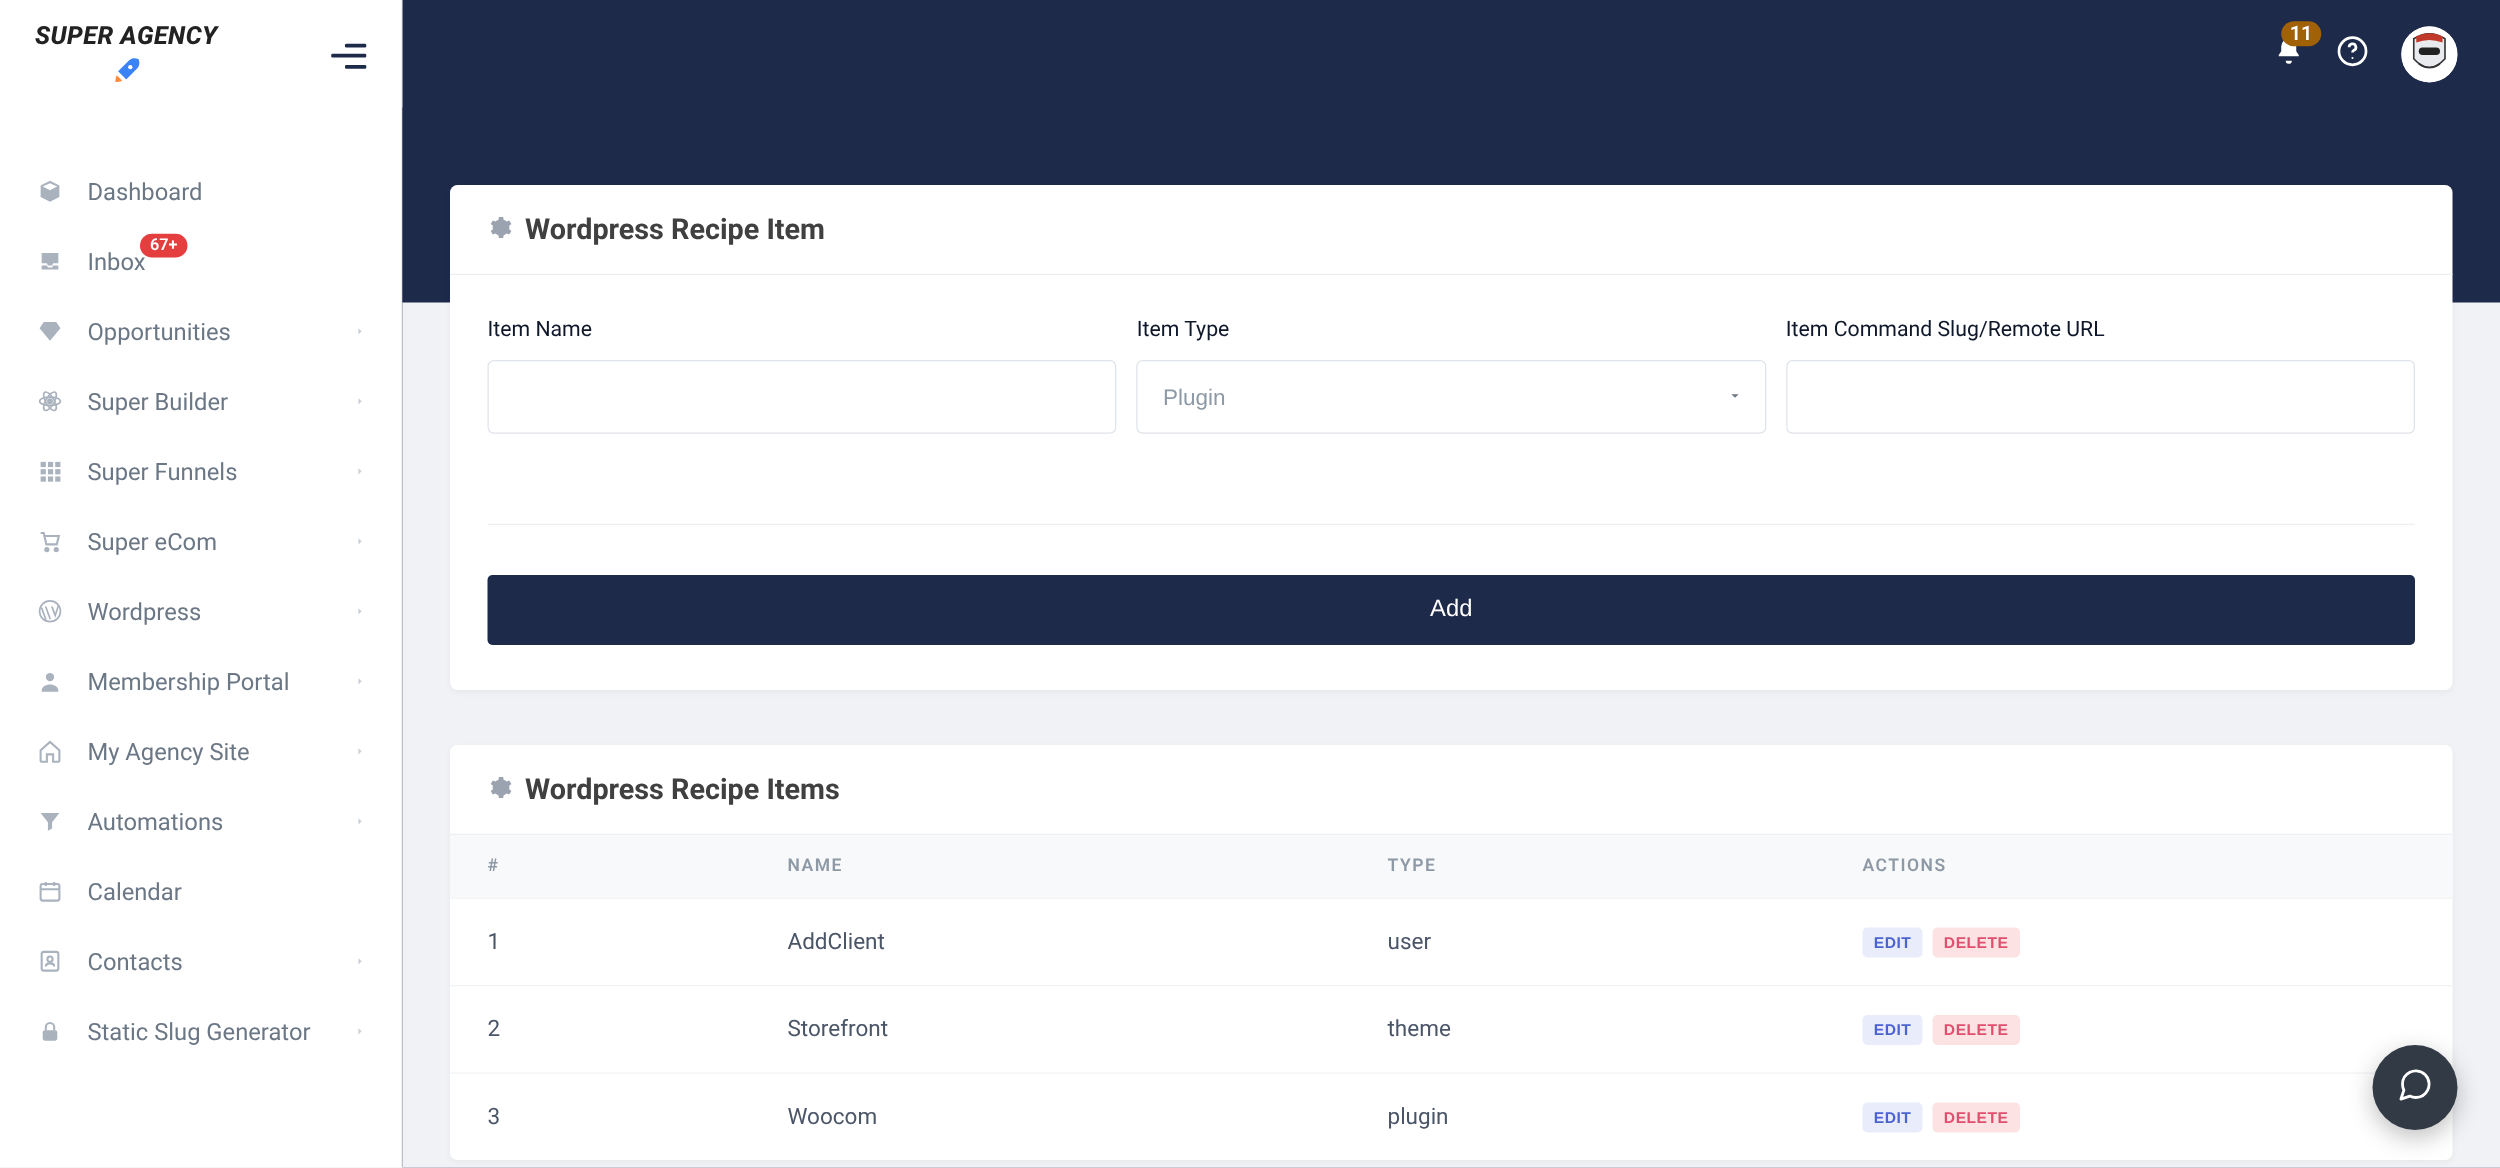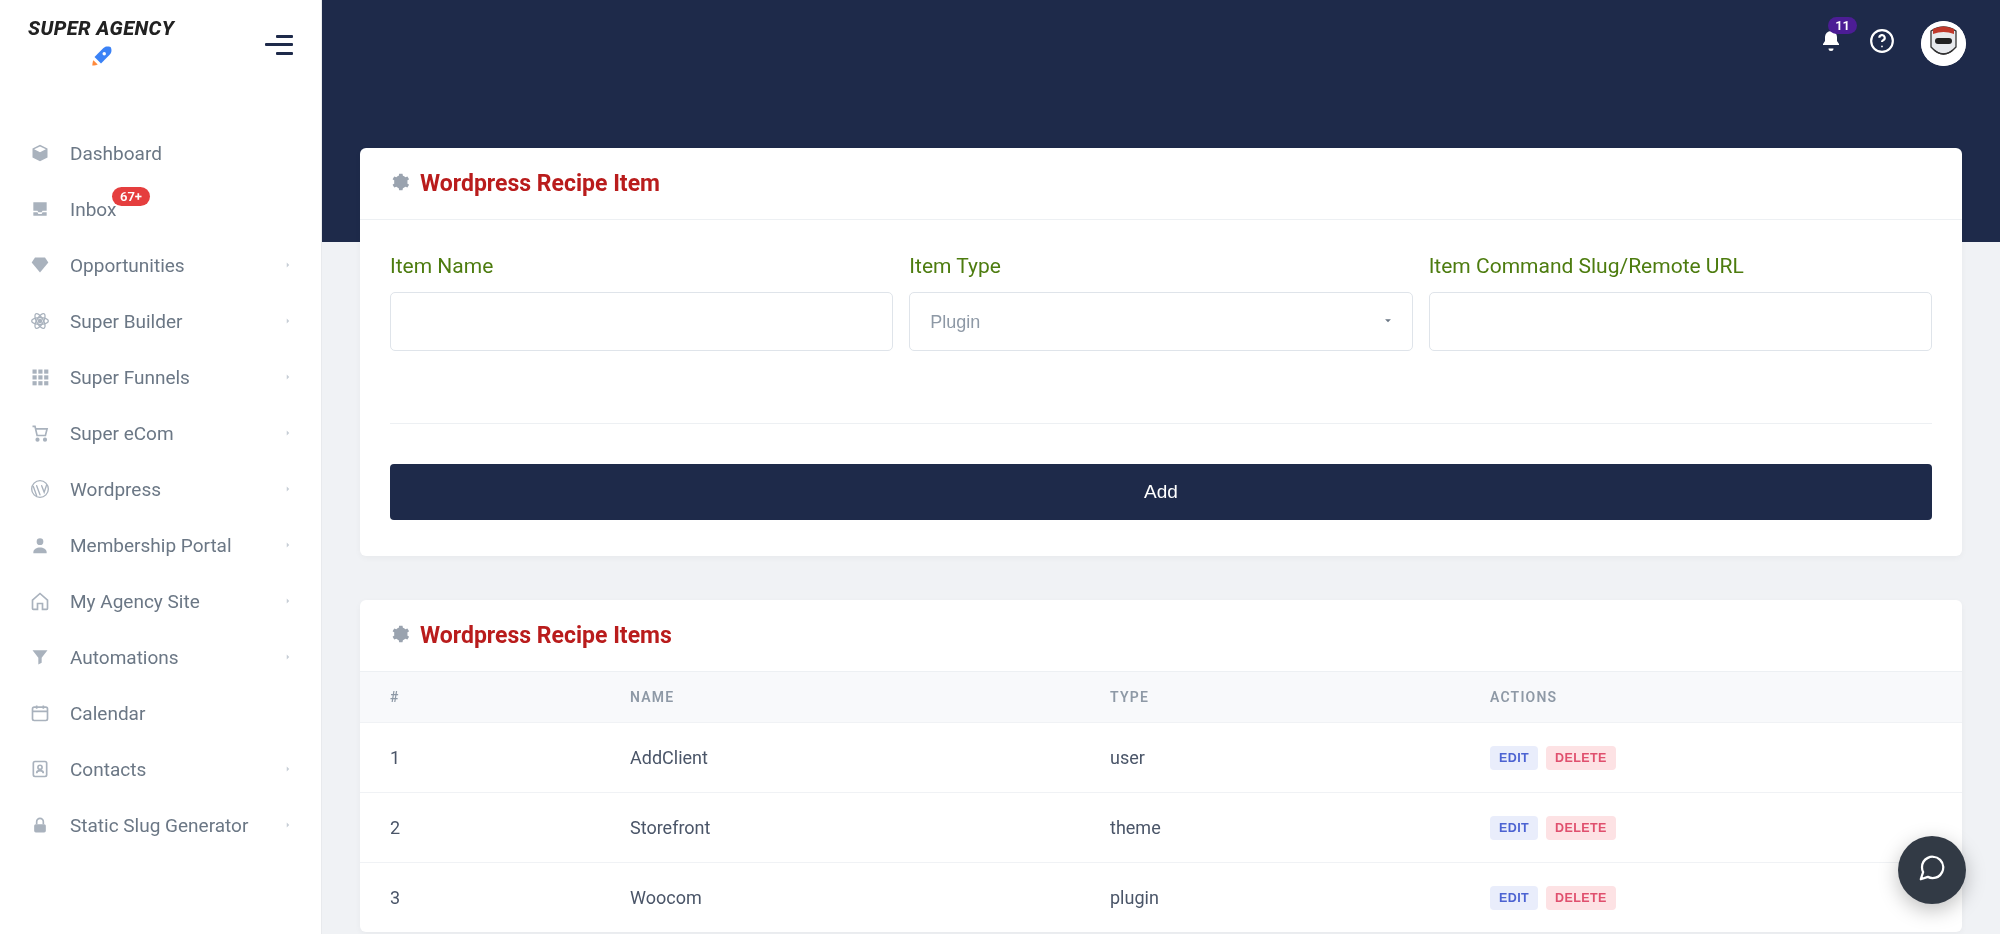--- a/index.html
+++ b/index.html
@@ -24,37 +24,37 @@
 .nav { padding-top: 40px; }
 .nav-item { display: flex; align-items: center; padding: 16px 28px; cursor: pointer; color: #6b7785; font-size: 19px; position: relative; }
 .nav-item .nav-icon { width: 24px; height: 24px; margin-right: 18px; display: flex; align-items: center; justify-content: center; color: #a9b2bd; flex-shrink: 0; }
 .nav-item .nav-label { flex: 1; }
 .nav-item .chev { color: #c7ced6; }
 .nav-badge { position: absolute; left: 112px; top: 6px; background: #e53e3e; color: #fff; font-size: 13px; font-weight: 600; border-radius: 14px; padding: 3px 8px; line-height: 1; }
 
 
 .topbar { height: 86px; display: flex; align-items: center; justify-content: flex-end; padding: 0 34px; gap: 26px; }
 .topbar .icon-wrap { position: relative; color: #fff; cursor: pointer; display: flex; align-items: center; justify-content: center; }
-.notif-badge { position: absolute; top: -12px; right: -14px; background: #4c1d95; color: #fff; font-size: 13px; font-weight: 600; border-radius: 12px; padding: 2px 7px; line-height: 1; }
+.notif-badge { position: absolute; top: -12px; right: -14px; background: #a16207; color: #fff; font-size: 16px; font-weight: 600; border-radius: 12px; padding: 2px 7px; line-height: 1; }
 .avatar { width: 45px; height: 45px; border-radius: 50%; background: #fff; display: flex; align-items: center; justify-content: center; overflow: hidden; cursor: pointer; }
 
 
 .content-wrap { flex: 1; position: relative; }
 .blue-bg { position: absolute; top: 0; left: 0; right: 0; height: 156px; background: #1e2a4a; }
 .gray-bg { position: absolute; top: 156px; left: 0; right: 0; bottom: 0; background: #f0f2f5; }
 .cards { position: absolute; top: 62px; left: 38px; right: 38px; display: flex; flex-direction: column; gap: 44px; }
 
 .card { background: #fff; border-radius: 6px; box-shadow: 0 2px 6px rgba(0,0,0,0.04); }
 .card-header { padding: 22px 30px; border-bottom: 1px solid #edf0f3; display: flex; align-items: center; gap: 10px; }
-.card-title { font-size: 23px; font-weight: 700; color: #b91c1c; text-align: center; }
+.card-title { font-size: 23px; font-weight: 700; color: #404040; text-align: center; }
 .gear { color: #9aa3af; }
 
 .form-row { display: flex; gap: 16px; padding: 34px 30px 12px; }
 .form-group { flex: 1; display: flex; flex-direction: column; gap: 14px; }
-.form-label { font-size: 21px; color: #4d7c0f; }
+.form-label { font-size: 17px; color: #0f172a; }
 .input, .select { height: 59px; border: 1px solid #dfe4ea; border-radius: 5px; padding: 0 20px; font-size: 18px; color: #4a5568; background: #fff; }
 .select { appearance: none; -webkit-appearance: none; background-image: none; color: #8e99a6; padding-right: 44px; }
 .select-wrap { position: relative; }
 .select-wrap .caret { position: absolute; right: 18px; top: 50%; transform: translateY(-50%); color: #6b7785; pointer-events: none; }
 
 .hr { border: none; border-top: 1px solid #edf0f3; margin: 60px 30px 0; }
 .add-btn { display: block; width: calc(100% - 60px); margin: 40px 30px 36px; height: 56px; background: #1e2a4a; color: #fff; border: none; border-radius: 4px; font-size: 19px; cursor: pointer; }
 
 
 .table-head-row, .table-row { display: grid; grid-template-columns: 240px 480px 380px 1fr; align-items: center; padding: 0 30px; }

